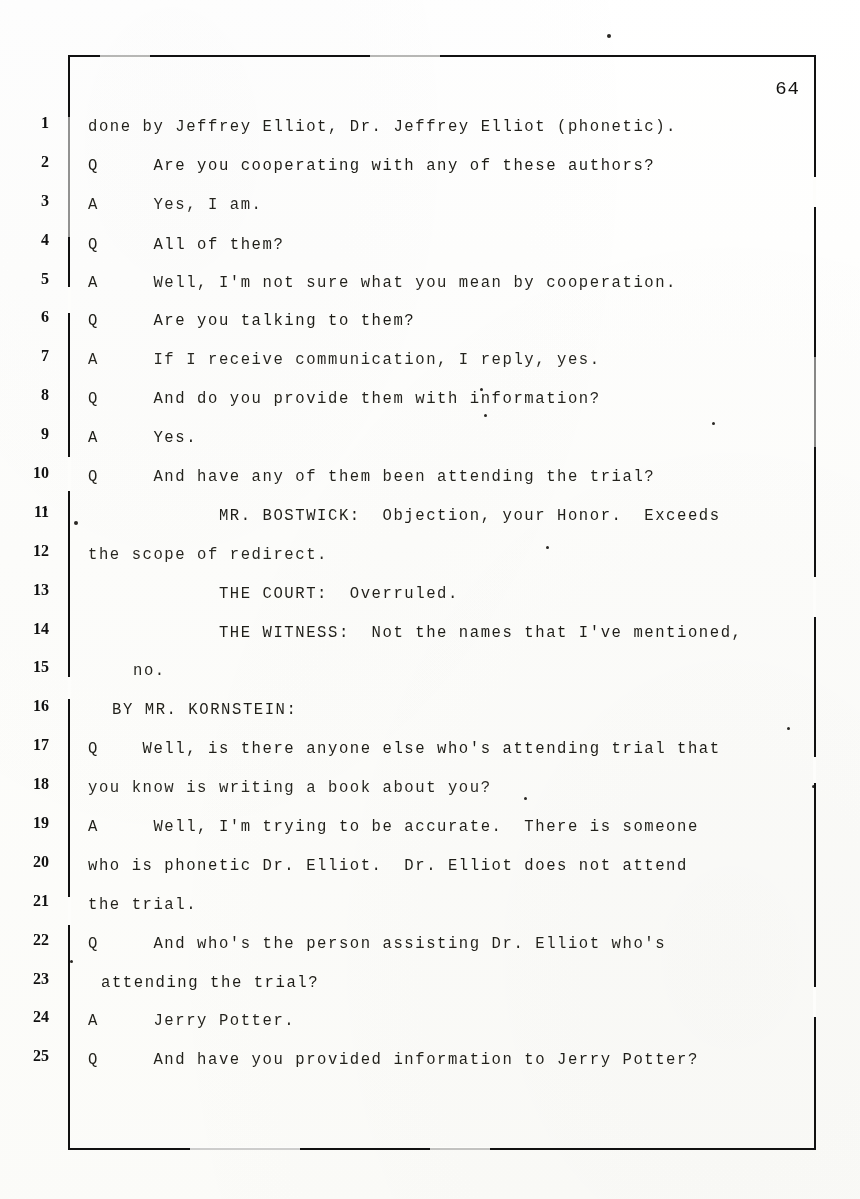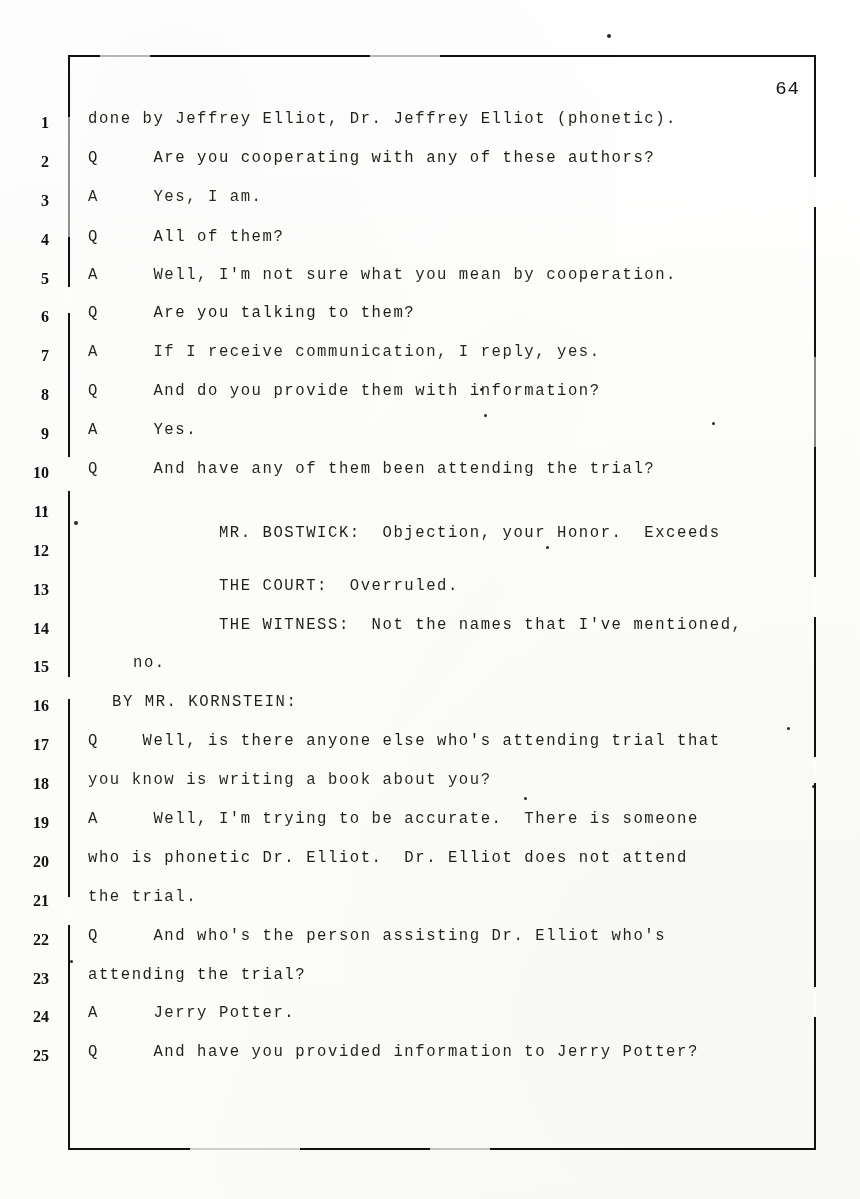--- a/index.html
+++ b/index.html
@@ -99,52 +99,52 @@
     text-align: right;
     top: 6px;
     font-family: "Liberation Serif", "DejaVu Serif", serif;
     font-weight: bold;
     font-size: 16px;
     color: #111;
   }
   .ltext {
     position: absolute;
     left: 88px;
-    top: 2px;
+    top: 10px;
     white-space: pre;
     font-size: 15.6px;
     letter-spacing: 1.55px;
     color: #16150f;
     font-family: "Liberation Mono", "DejaVu Sans Mono", monospace;
   }
 
   
   .tline:nth-child(1)  .ltext { transform: translateY(0.4px); opacity: 0.95; }
   .tline:nth-child(2)  .ltext { transform: translateY(-0.3px); opacity: 0.97; }
   .tline:nth-child(3)  .ltext { transform: translateY(0.2px); opacity: 0.93; }
   .tline:nth-child(4)  .ltext { transform: translateY(0.5px); opacity: 0.96; }
   .tline:nth-child(5)  .ltext { transform: translateY(-0.2px); opacity: 0.94; }
   .tline:nth-child(6)  .ltext { transform: translateY(0.3px); opacity: 0.97; }
   .tline:nth-child(7)  .ltext { transform: translateY(0.1px); opacity: 0.93; text-align: center; }
   .tline:nth-child(8)  .ltext { transform: translateY(-0.4px); opacity: 0.95; }
   .tline:nth-child(9)  .ltext { transform: translateY(0.3px); opacity: 0.96; }
   .tline:nth-child(10) .ltext { transform: translateY(0.1px); opacity: 0.94; }
-  .tline:nth-child(11) .ltext { transform: translateY(-0.2px); opacity: 0.96; margin-top: 25px; }
+  .tline:nth-child(11) .ltext { transform: translateY(-0.2px); opacity: 0.96; }
   .tline:nth-child(12) .ltext { transform: translateY(0.4px); opacity: 0.93; }
   .tline:nth-child(13) .ltext { transform: translateY(0.2px); opacity: 0.95; }
   .tline:nth-child(14) .ltext { transform: translateY(-0.3px); opacity: 0.96; }
   .tline:nth-child(15) .ltext { transform: translateY(0.3px); opacity: 0.94; margin-left: 45px; }
   .tline:nth-child(16) .ltext { transform: translateY(0.1px); opacity: 0.95; margin-left: 24px; }
   .tline:nth-child(17) .ltext { transform: translateY(-0.2px); opacity: 0.96; }
   .tline:nth-child(18) .ltext { transform: translateY(0.4px); opacity: 0.93; }
   .tline:nth-child(19) .ltext { transform: translateY(0.2px); opacity: 0.95; }
   .tline:nth-child(20) .ltext { transform: translateY(-0.1px); opacity: 0.96; }
   .tline:nth-child(21) .ltext { transform: translateY(0.3px); opacity: 0.94; }
   .tline:nth-child(22) .ltext { transform: translateY(0.1px); opacity: 0.95; }
-  .tline:nth-child(23) .ltext { transform: translateY(-0.3px); opacity: 0.96; }
+  .tline:nth-child(23) .ltext { transform: translateY(-0.3px); opacity: 0.96; margin-left: 13px; }
   .tline:nth-child(24) .ltext { transform: translateY(0.2px); opacity: 0.94; }
   .tline:nth-child(25) .ltext { transform: translateY(0.4px); opacity: 0.95; }
 
   
   .speck {
     position: absolute;
     background: #2a2824;
     border-radius: 50%;
     pointer-events: none;
   }
@@ -225,20 +225,21 @@
     <div class="tline">
       <span class="lineno">10</span>
       <span class="ltext">Q     And have any of them been attending the trial?</span>
     </div>
     <div class="tline">
       <span class="lineno">11</span>
       <span class="ltext">            MR. BOSTWICK:  Objection, your Honor.  Exceeds</span>
     </div>
     <div class="tline">
       <span class="lineno">12</span>
+      <span class="ltext">the scope of redirect.</span>
     </div>
     <div class="tline">
       <span class="lineno">13</span>
       <span class="ltext">            THE COURT:  Overruled.</span>
     </div>
     <div class="tline">
       <span class="lineno">14</span>
       <span class="ltext">            THE WITNESS:  Not the names that I've mentioned,</span>
     </div>
     <div class="tline">

